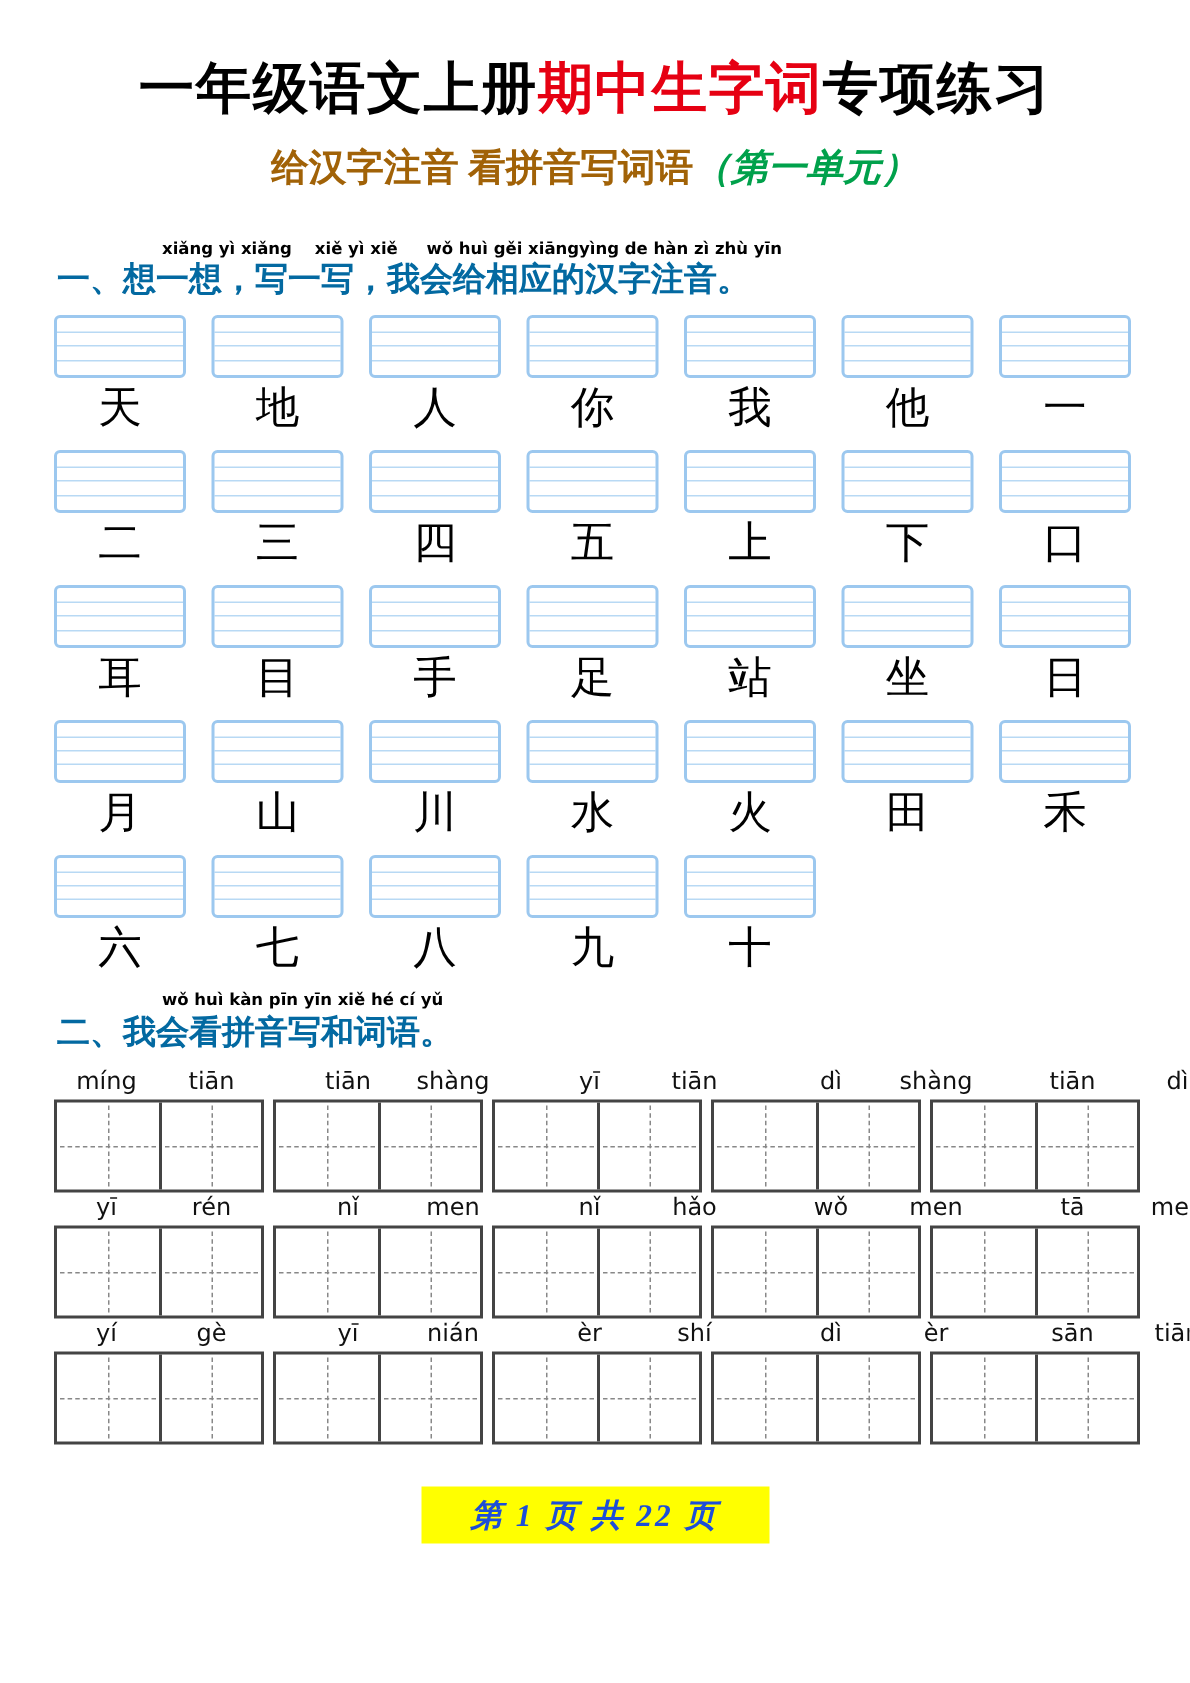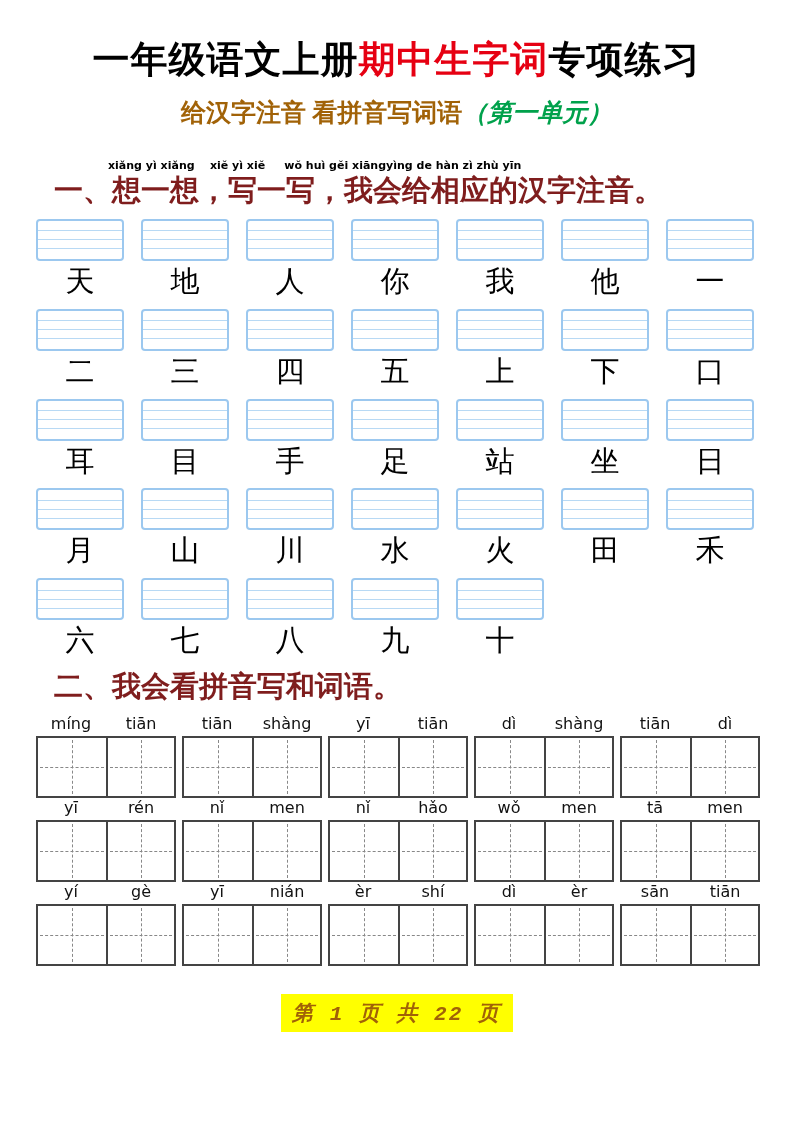--- a/index.html
+++ b/index.html
@@ -36,25 +36,25 @@
   .sec-pinyin {
     font-size:11px;
     font-weight:bold;
     color:#000;
     white-space:pre;
     margin:32px 0 0 72px;
     font-family:"DejaVu Sans", sans-serif;
     line-height:1.1;
   }
   .sec-heading {
-    font-size:29px;
+    font-size:22px;
     font-weight:bold;
     font-family:"Liberation Serif", serif;
-    color:#7f1d1d;
-    margin:0 0 10px 18px;
+    color:#0369a1;
+    margin:0 0 10px 2px;
     line-height:1.25;
   }
 
   
   .char-columns { display:flex; gap:17px; margin-bottom:4px; }
   .char-col { width:88px; display:flex; flex-direction:column; align-items:center; }
   .pinyin-box {
     width:88px; height:42px;
     border:2px solid #9cc8ef;
     border-radius:4px;
@@ -70,42 +70,42 @@
   .hanzi {
     font-size:29px;
     font-family:"Liberation Serif", serif;
     color:#000;
     margin-top:5px;
     margin-bottom:7px;
     line-height:1.1;
   }
 
   
-  .label-row { display:flex; gap:6px; margin-top:0; }
+  .label-row { display:flex; gap:21px; margin-top:0; }
   .label-group { width:140px; display:flex; }
   .syllable { width:70px; text-align:center; font-size:16px; color:#111; font-family:"DejaVu Sans", sans-serif; }
   .grid-row { display:flex; gap:6px; margin-top:3px; }
   .grid-group { display:flex; border:2px solid #444; background:#fff; }
   .grid-cell { width:68px; height:58px; position:relative; }
   .grid-cell + .grid-cell { border-left:2px solid #444; }
   .dash-v { position:absolute; left:50%; top:2px; bottom:2px; border-left:1px dashed #888; }
   .dash-h { position:absolute; top:50%; left:2px; right:2px; border-top:1px dashed #888; }
 
   .footer {
     margin:28px auto 0 auto;
     width:232px; height:38px;
     background:#ffff00;
     display:flex; align-items:center; justify-content:center;
   }
   .footer span {
-    font-family:Liberation Mono, monospace;
+    font-family:Liberation Serif, serif;
     font-style:italic;
     font-weight:bold;
     font-size:21px;
-    color:#a16207;
+    color:#1d4ed8;
     letter-spacing:2px;
   }
 </style>
 </head>
 <body>
 
 <div class="page">
 
   <div class="title">
     <span>一年级语文上册</span><span class="hl">期中生字词</span><span>专项练习</span>
@@ -256,20 +256,21 @@
           <div class="pinyin-box"></div>
           <div class="hanzi">九</div>
         </div>
         <div class="char-col">
           <div class="pinyin-box"></div>
           <div class="hanzi">十</div>
         </div>
       </div>
     </div>
 
+  <div class="sec-pinyin" style="margin-top:6px">wǒ huì kàn pīn yīn xiě hé cí yǔ</div>
   <div class="sec-heading">二、我会看拼音写和词语。</div>
 
   <div>
       <div class="label-row">
         <div class="label-group">
           <span class="syllable">míng</span>
           <span class="syllable">tiān</span>
         </div>
         <div class="label-group">
           <span class="syllable">tiān</span>

